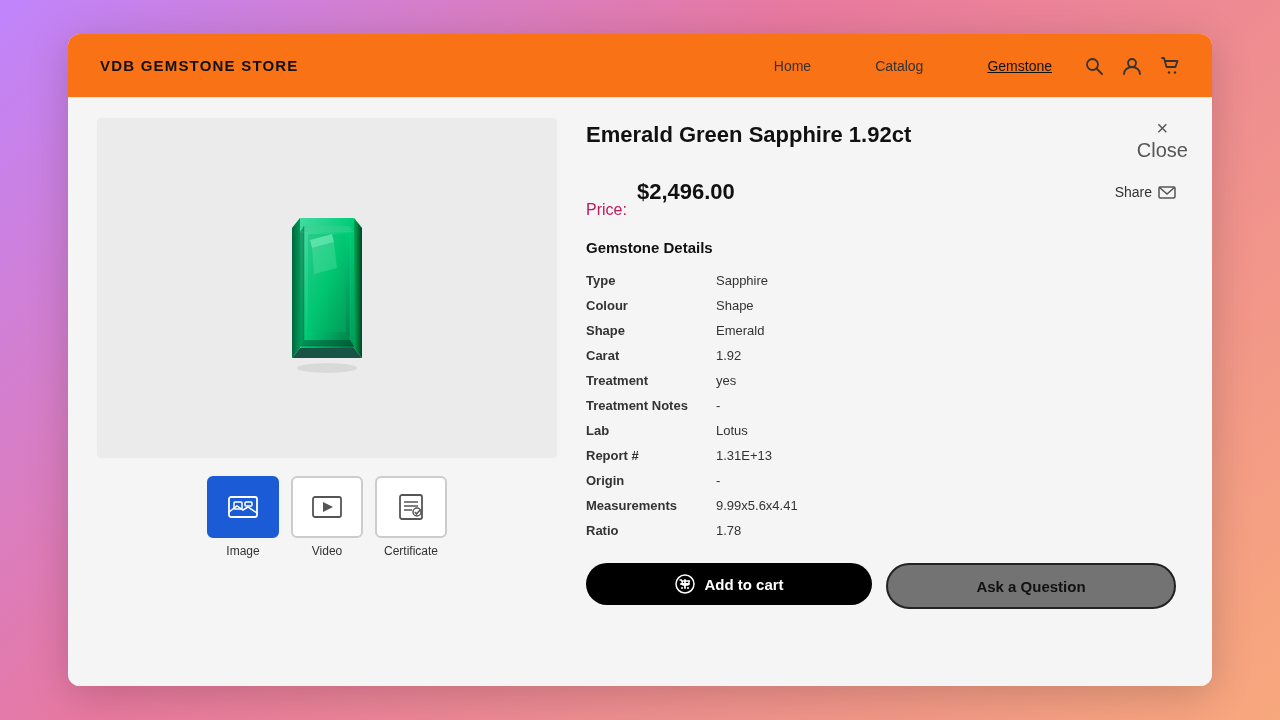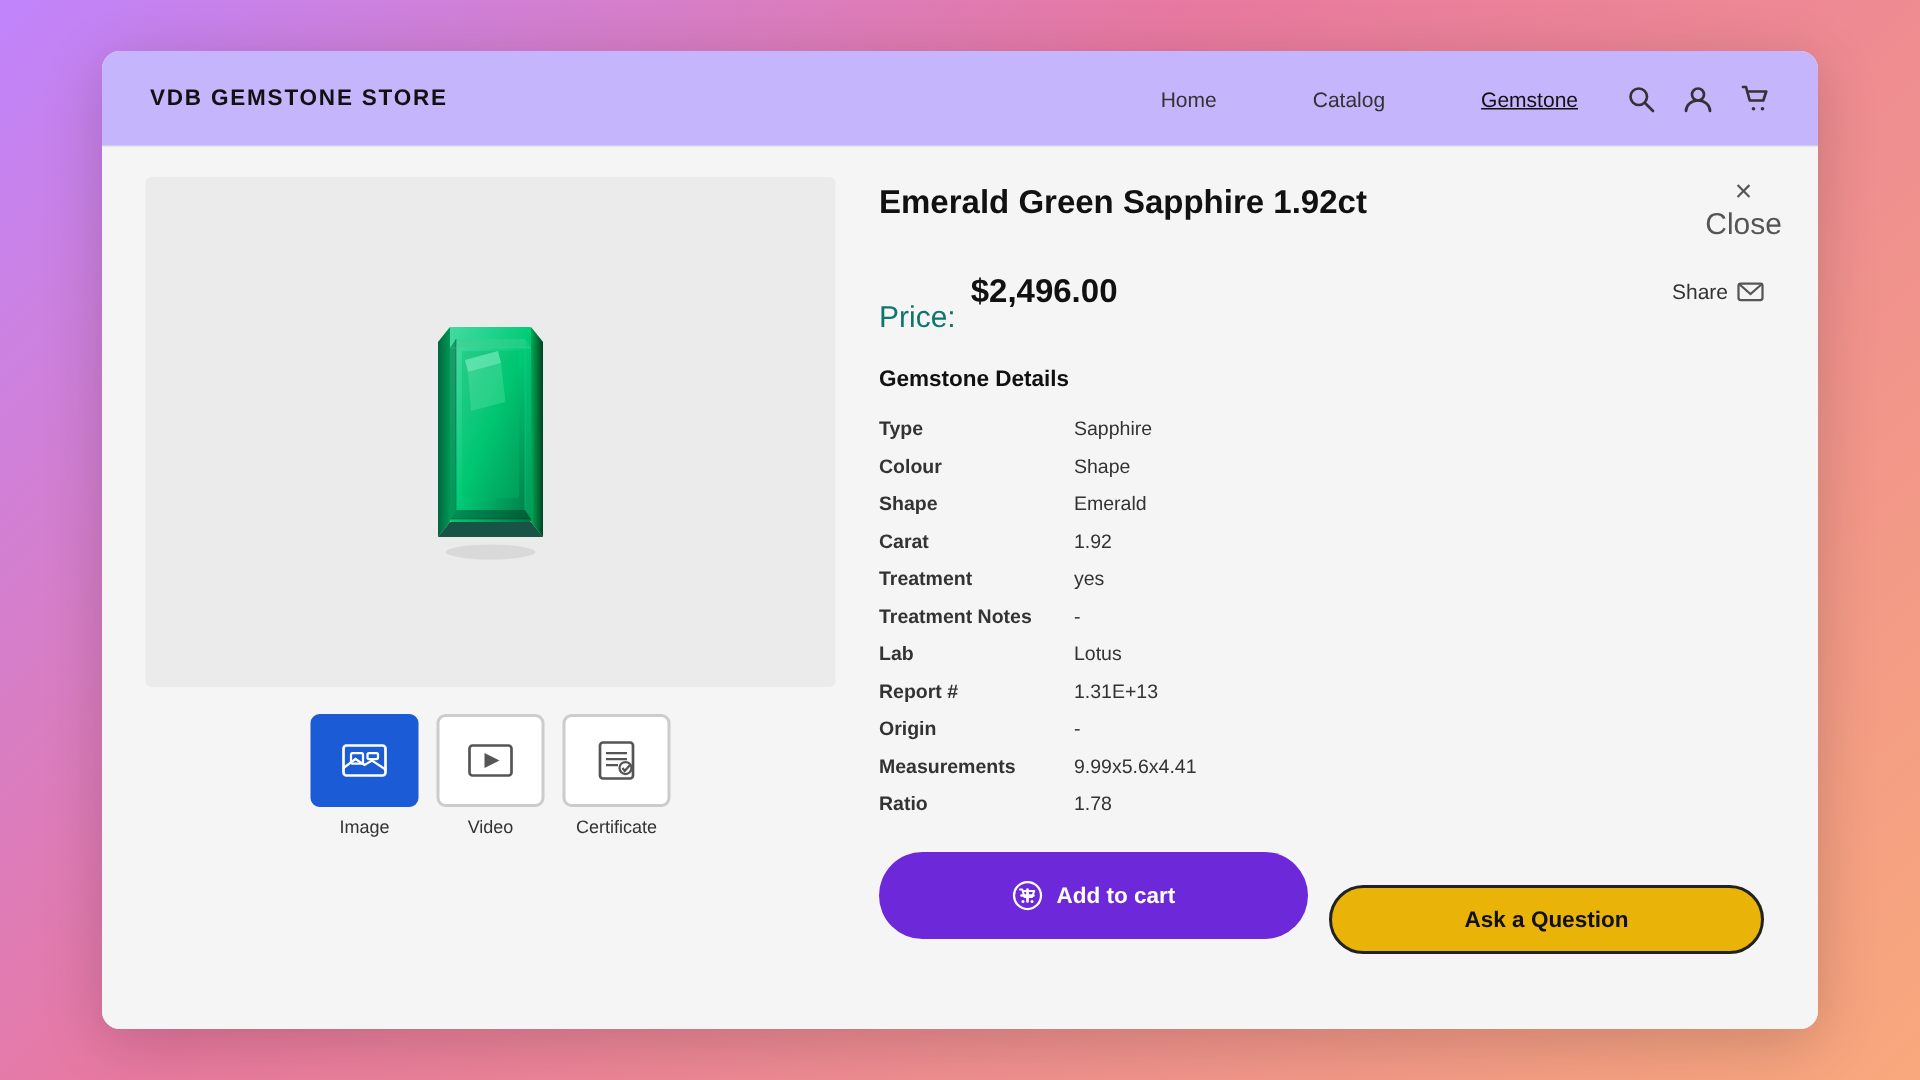--- a/index.html
+++ b/index.html
@@ -18,21 +18,21 @@
       height: 652px;
       background: #f5f5f5;
       border-radius: 12px;
       overflow: hidden;
       display: flex;
       flex-direction: column;
       box-shadow: 0 8px 40px rgba(0,0,0,0.18);
     }
     
     .header {
-      background: #c4b5fd;
+      background: #f97316;
       height: 64px;
       display: flex;
       align-items: center;
       padding: 0 32px;
       border-bottom: 1px solid #e5e5e5;
       flex-shrink: 0;
     }
     .header-logo {
       font-weight: 700;
       font-size: 15px;
@@ -172,22 +172,22 @@
       margin-bottom: 16px;
       margin-top: 4px;
       padding-right: 60px;
     }
     .price-row {
       display: flex;
       align-items: center;
       margin-bottom: 20px;
     }
     .price-label {
-      font-size: 20px;
-      color: #0f766e;
+      font-size: 16px;
+      color: #be185d;
       margin-right: 10px;
       margin-top: 37px;
     }
     .price-value {
       font-size: 22px;
       font-weight: 700;
       color: #111;
     }
     .share-btn {
       margin-left: auto;
@@ -230,47 +230,46 @@
       font-size: 13px;
       color: #333;
     }
     .action-row {
       display: flex;
       gap: 14px;
       margin-top: 20px;
     }
     .btn-add-cart {
       flex: 1;
-      height: 58px;
-      background: #6d28d9;
+      height: 42px;
+      background: #000000;
       color: #fff;
       border: none;
       border-radius: 30px;
       font-size: 15px;
       font-weight: 600;
       cursor: pointer;
       display: flex;
       align-items: center;
       justify-content: center;
       gap: 8px;
     }
     .btn-ask {
       flex: 1;
       height: 46px;
-      background: #eab308;
+      background: #737373;
       color: #111;
       border: 2px solid #222;
       border-radius: 30px;
       font-size: 15px;
       font-weight: 600;
       cursor: pointer;
       display: flex;
       align-items: center;
       justify-content: center;
-      margin-top: 22px;
     }
 
     
     svg { display: block; }
   </style>
 </head>
 <body>
 
 <div class="window">
 

